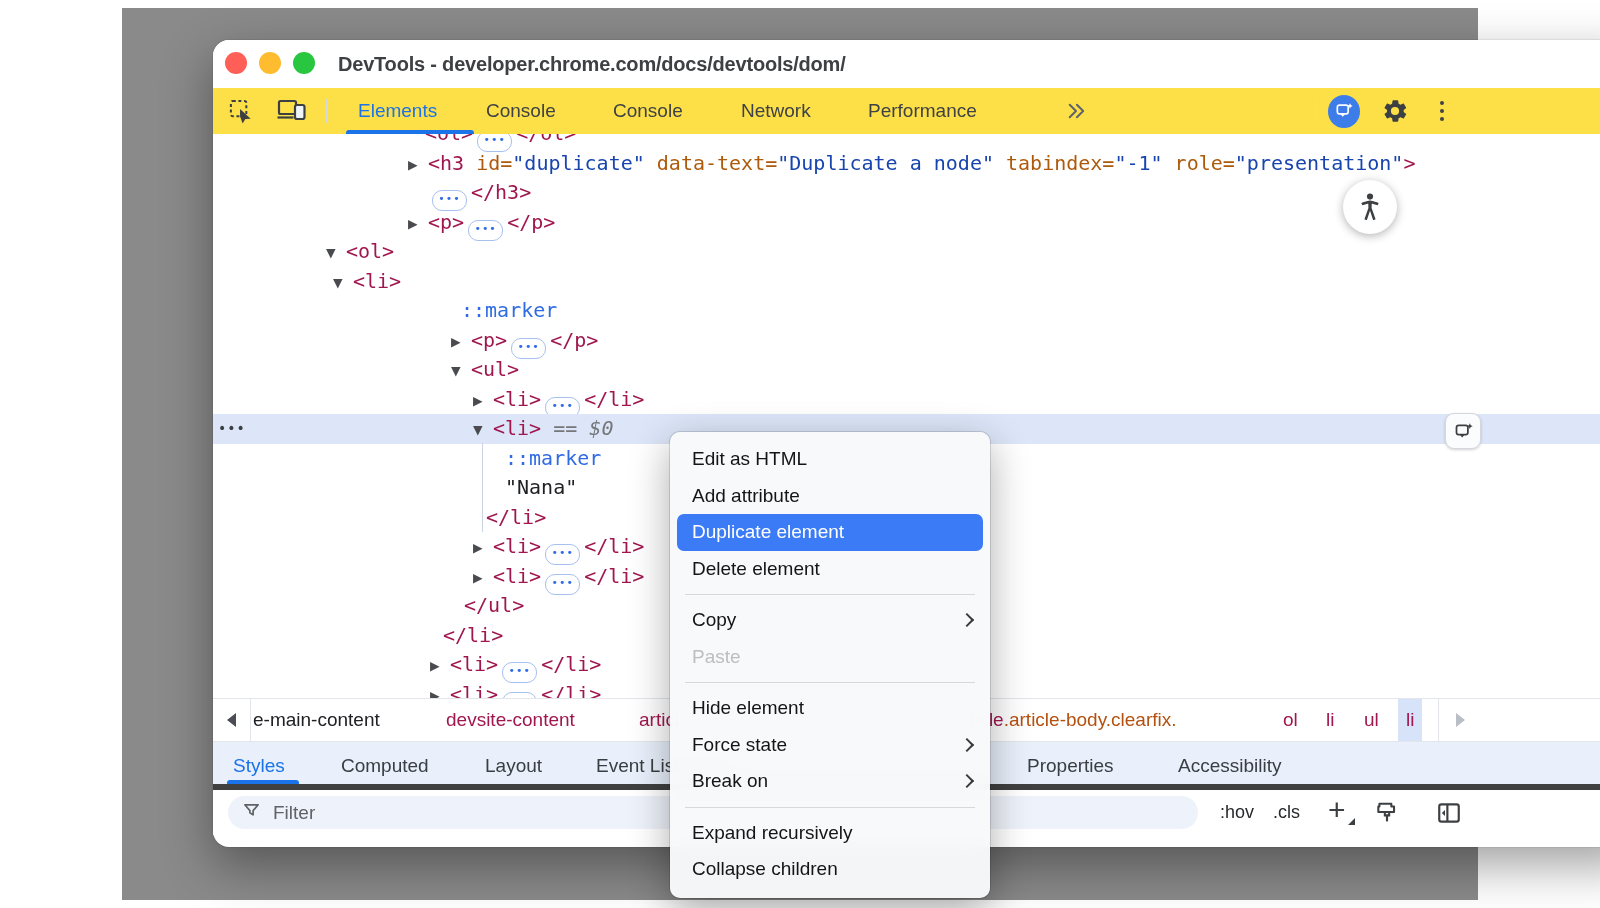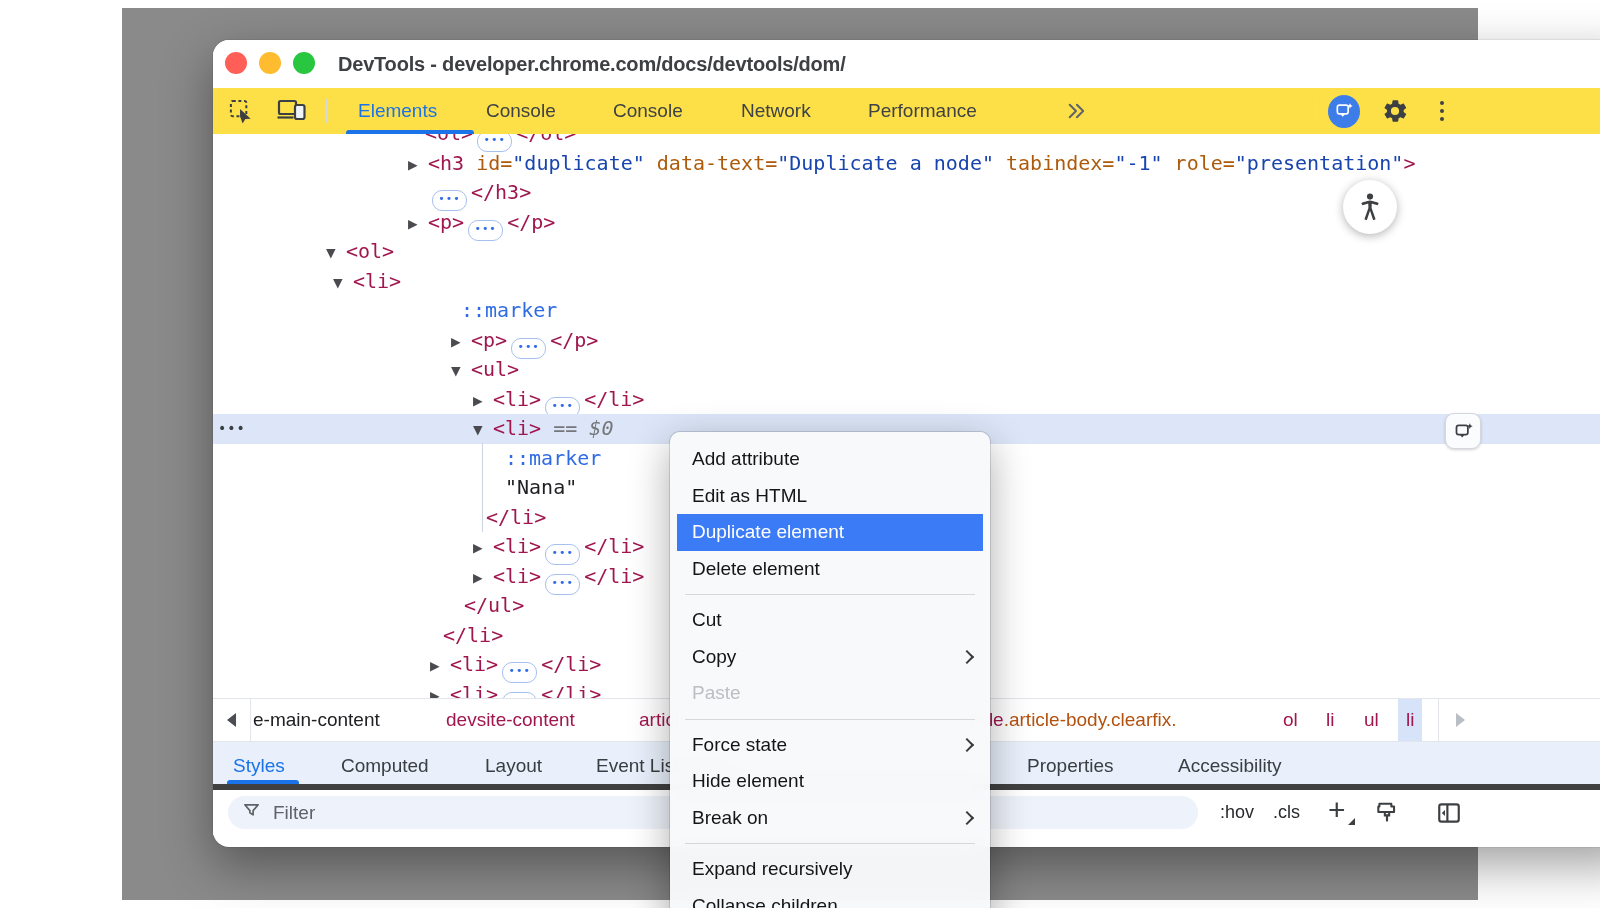--- a/index.html
+++ b/index.html
@@ -80,21 +80,21 @@
   .fplus{position:absolute;left:1113px;top:7px;width:30px;height:30px;}
   .fplus::before{content:"+";position:absolute;left:2px;top:-4px;font-size:30px;font-weight:400;color:#3c4043;}
   .fplus::after{content:"";position:absolute;right:1px;bottom:2px;border-left:7px solid transparent;border-bottom:7px solid #3c4043;}
   .fic{position:absolute;top:9px;width:28px;height:28px;display:flex;align-items:center;justify-content:center;}
 
   
   .menu{position:absolute;left:670px;top:432px;width:320px;z-index:100;background:rgba(248,249,250,.97);
         border-radius:10px;box-shadow:0 0 0 1px rgba(0,0,0,.13), 0 12px 40px rgba(0,0,0,.33);
         padding:9px 0 10px;backdrop-filter:blur(12px);}
   .mitem{position:relative;height:36.5px;line-height:36.5px;padding:0 22px;font-size:19px;color:#141517;}
-  .mitem.hl{margin:0 7px;padding:0 15px;border-radius:0;background:var(--menu-hl,#3b7bf6);color:#fff;}
+  .mitem.hl{margin:0 7px;padding:0 15px;border-radius:7px;background:var(--menu-hl,#3b7bf6);color:#fff;}
   .mitem.dis{color:#bdbec2;}
   .msep{height:15px;position:relative;}
   .msep::after{content:"";position:absolute;left:15px;right:15px;top:7px;height:1px;background:rgba(0,0,0,.13);}
   .chev{position:absolute;right:18px;top:13px;width:8px;height:8px;border-top:2.4px solid #3a3a3c;border-right:2.4px solid #3a3a3c;transform:rotate(45deg);}
 </style>
 </head>
 <body>
 
 <div class="stage">
   <div class="backdrop"></div>
@@ -257,29 +257,28 @@
   </div>
 
   <div class="fab">
     <svg width="32" height="32" viewBox="0 0 24 24">
       <circle cx="12" cy="4.2" r="2.3" fill="#3c4043"></circle>
       <path fill="#3c4043" d="M12 7.1c-.6 0-4.4.9-6.5 1.9l.7 1.7c1.9-.8 4.1-1.2 4.5-1.2l.1 3.3-3 8.4 1.8.7 2.4-7 2.4 7 1.8-.7-3-8.4.1-3.3c.4 0 2.6.4 4.5 1.2l.7-1.7c-2.1-1-5.9-1.9-6.5-1.9z"></path>
     </svg>
   </div>
 
   <div class="menu" id="ctx-menu">
+      <div class="mitem">Edit as HTML</div>
       <div class="mitem">Add attribute</div>
-      <div class="mitem">Edit as HTML</div>
       <div class="mitem hl">Duplicate element</div>
       <div class="mitem">Delete element</div>
       <div class="msep"></div>
-      <div class="mitem">Cut</div>
       <div class="mitem">Copy<span class="chev"></span></div>
       <div class="mitem dis">Paste</div>
       <div class="msep"></div>
+      <div class="mitem">Hide element</div>
       <div class="mitem">Force state<span class="chev"></span></div>
-      <div class="mitem">Hide element</div>
       <div class="mitem">Break on<span class="chev"></span></div>
       <div class="msep"></div>
       <div class="mitem">Expand recursively</div>
       <div class="mitem">Collapse children</div>
     </div>
 </div>
 
 </body></html>

